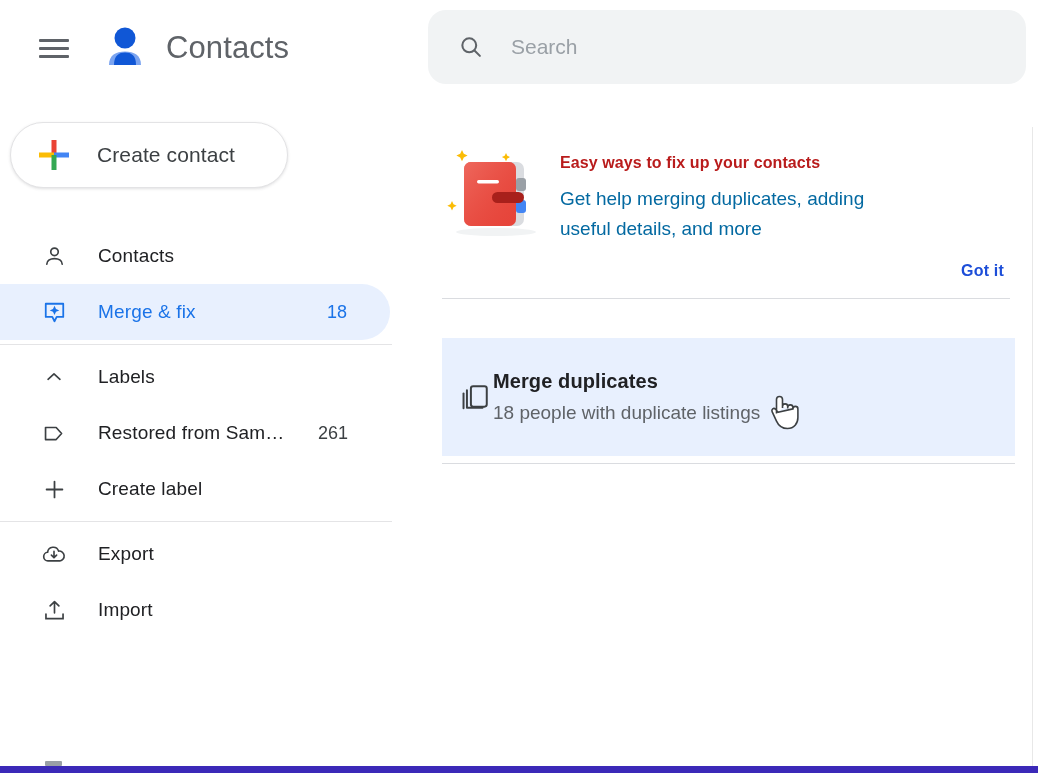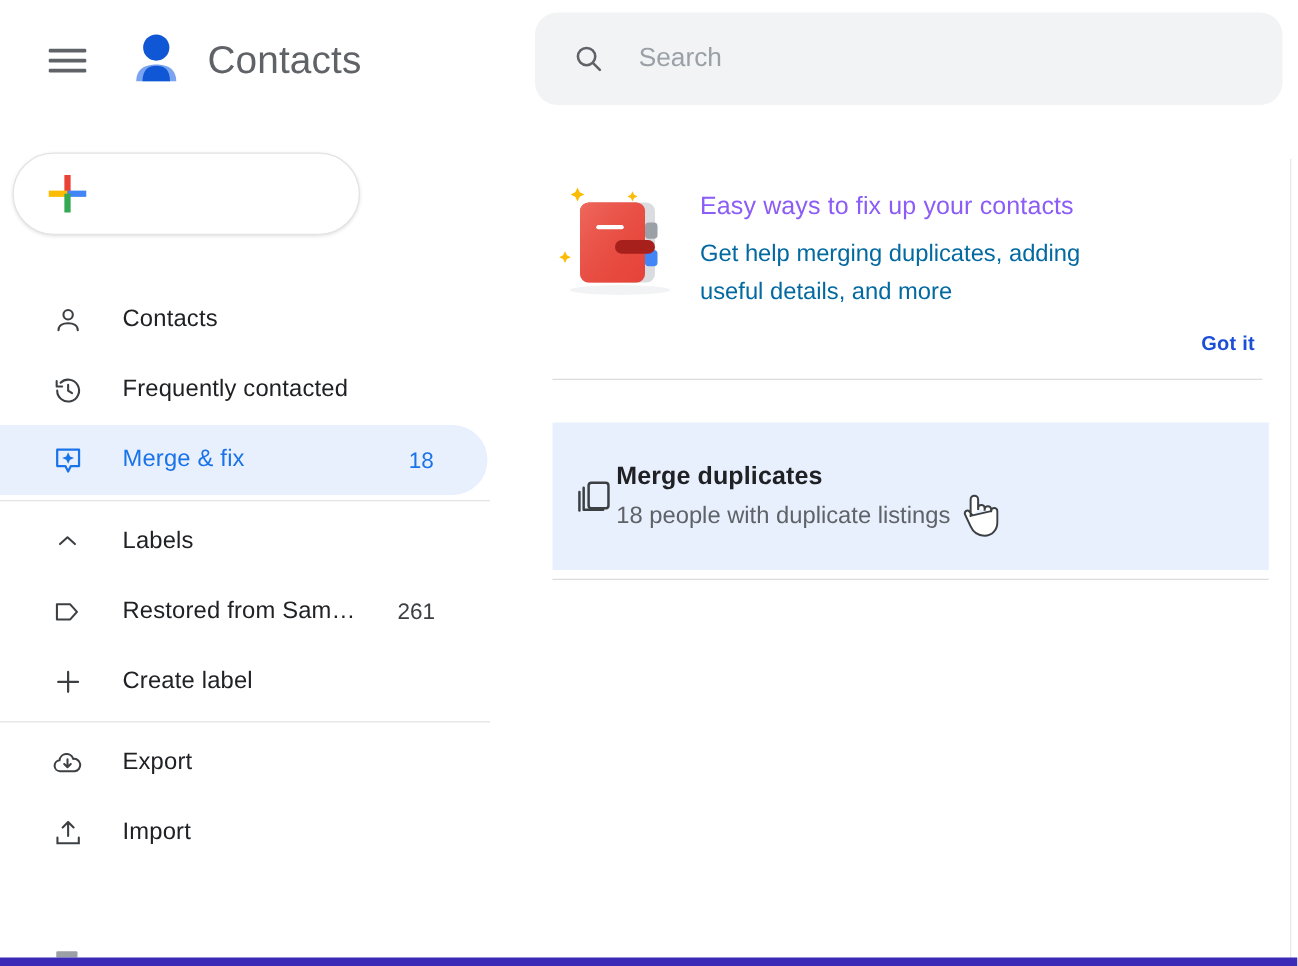--- a/index.html
+++ b/index.html
@@ -103,21 +103,21 @@
     position: absolute; left: 604px; top: 127px;
     width: 1px; height: 646px; background: #e8e8e8;
   }
 
   
   .promo { position: absolute; left: 14px; top: 140px; width: 572px; }
   .promo-row { display: flex; align-items: flex-start; }
   .promo-art { width: 104px; height: 100px; position: relative; flex: 0 0 auto; }
   .promo-text { margin-left: 14px; padding-top: 14px; }
   .promo-title {
-    font-size: 20px; font-weight: 400; color: #8b5cf6; letter-spacing: .1px;
+    font-size: 16px; font-weight: 700; color: #b91c1c; letter-spacing: .1px;
   }
   .promo-desc {
     margin-top: 12px; font-size: 19px; color: #0369a1;
     line-height: 30px; max-width: 360px;
   }
   .promo-actions { display: flex; justify-content: flex-end; padding-right: 10px; margin-top: 18px; }
   .gotit {
     font-size: 16px; color: #1d4ed8; font-weight: 700;
     cursor: pointer; letter-spacing: .2px;
   }
@@ -176,44 +176,35 @@
 
     <div class="create-btn">
       <div class="gplus">
         <svg viewBox="0 0 34 34" width="34" height="34">
           <rect x="14.5" y="2" width="5" height="15" fill="#ea4335"></rect>
           <rect x="2" y="14.5" width="15" height="5" fill="#fbbc05"></rect>
           <rect x="17" y="14.5" width="15" height="5" fill="#4285f4"></rect>
           <rect x="14.5" y="17" width="5" height="15" fill="#34a853"></rect>
         </svg>
       </div>
+      <div class="lbl">Create contact</div>
     </div>
 
     <div class="navlist">
 
       <div class="nav-item">
         <div class="nav-icon">
           <svg viewBox="0 0 24 24" width="25" height="25" fill="none" stroke="#3c4043" stroke-width="1.6">
             <circle cx="12" cy="7.5" r="3.6"></circle>
             <path d="M4.6 19.4c0-3.6 3.4-5.4 7.4-5.4s7.4 1.8 7.4 5.4" stroke-linecap="round"></path>
           </svg>
         </div>
         <div class="nav-label">Contacts</div>
       </div>
 
-      <div class="nav-item">
-        <div class="nav-icon">
-          <svg viewBox="0 0 24 24" width="25" height="25" fill="none" stroke="#3c4043" stroke-width="1.6">
-            <path d="M3.6 12a8.4 8.4 0 1 0 2.6-6.1" stroke-linecap="round"></path>
-            <path d="M3.2 4.6v4.2h4.2" stroke-linecap="round" stroke-linejoin="round"></path>
-            <path d="M12 7.6V12l3 2" stroke-linecap="round"></path>
-          </svg>
-        </div>
-        <div class="nav-label">Frequently contacted</div>
-      </div>
 
       <div class="nav-item sel">
         <div class="nav-icon">
           <svg viewBox="0 0 24 24" width="25" height="25">
             <path d="M3.6 3.6h16.8v12.6h-6.3L12 20.4l-2.1-4.2H3.6z" fill="none" stroke="#1a73e8" stroke-width="1.7" stroke-linejoin="round"></path>
             <path d="M12 5.6l1.45 3.15L16.6 10l-3.15 1.25L12 14.4l-1.45-3.15L7.4 10l3.15-1.25z" fill="#1a73e8"></path>
           </svg>
         </div>
         <div class="nav-label">Merge &amp; fix</div>
         <div class="nav-count" style="left:327px;">18</div>

